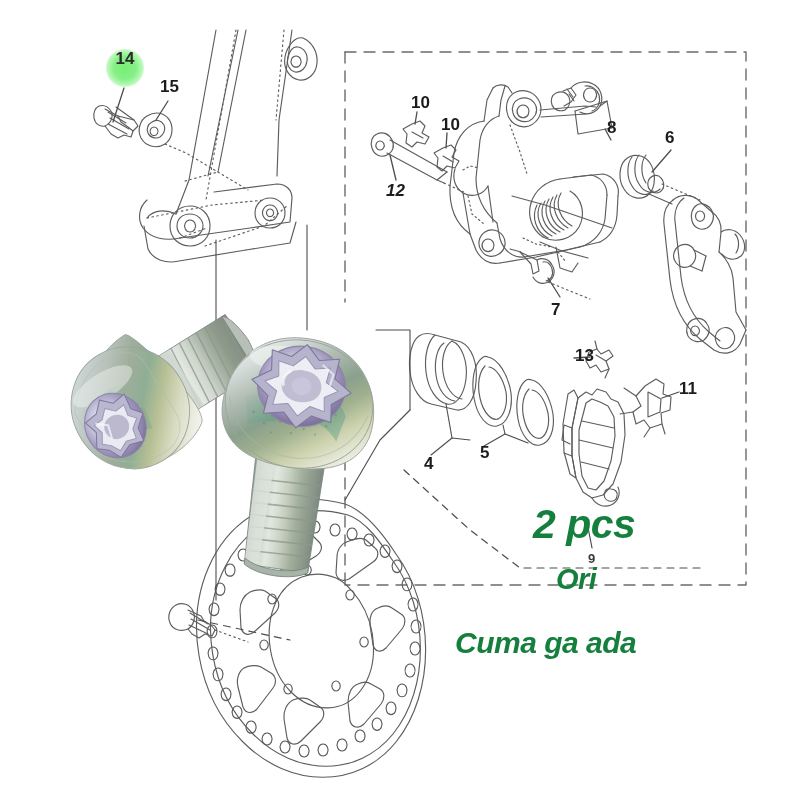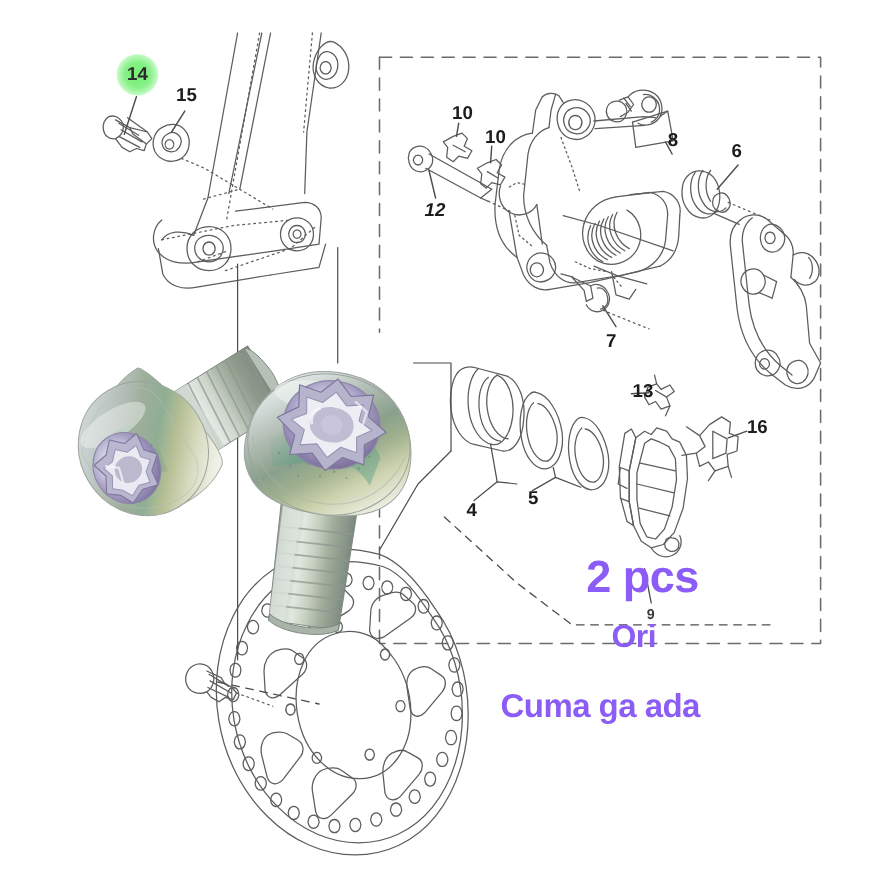--- a/index.html
+++ b/index.html
@@ -2,29 +2,29 @@
 <html><head>
 <meta charset="utf-8">
 <title>Brake Disc Bolt Parts Diagram</title>
 <style>
   html,body{margin:0;padding:0;background:#ffffff;}
   body{width:800px;height:800px;overflow:hidden;font-family:"Liberation Sans",sans-serif;}
   #stage{position:relative;width:800px;height:800px;background:#fff;}
   #stage svg.layer{position:absolute;left:0;top:0;width:800px;height:800px;}
 
   .ovl{position:absolute;font-family:"Liberation Sans",sans-serif;font-weight:bold;
-       color:#8b5cf6;white-space:nowrap;line-height:1;letter-spacing:-0.5px;}
+       color:#15803d;white-space:nowrap;line-height:1;letter-spacing:-0.5px;font-style:italic;}
   .ovl-2pcs{left:533px;top:504px;font-size:41px;}
   .ovl-ori{left:556px;top:565px;font-size:29px;}
   .ovl-cuma{left:455px;top:628px;font-size:30px;}
   .ovl-kemasan{left:502px;top:686px;font-size:41px;}
 
   .badge14{position:absolute;left:106px;top:49px;width:38px;height:38px;border-radius:50%;
     background:radial-gradient(circle at 50% 50%, #76ef76 0%, #86f086 42%, rgba(150,245,150,.72) 62%, rgba(200,250,200,.30) 80%, rgba(255,255,255,0) 100%);
-    display:flex;align-items:center;justify-content:center;}
+    display:flex;justify-content:center;}
   .badge14 span{font-family:"Liberation Sans",sans-serif;font-size:17px;font-weight:bold;color:#2b2b2b;}
 
   .plabel{position:absolute;font-family:"Liberation Sans",sans-serif;font-weight:bold;
           color:#1c1c1c;font-size:17px;line-height:1;}
   .plabel.sm{font-size:13px;color:#3a3a3a;}
 </style>
 </head>
 <body>
 
 <div id="stage">
@@ -510,20 +510,20 @@
   <div class="plabel" style="left:160px;top:78px;">15</div>
   <div class="plabel" style="left:411px;top:94px;">10</div>
   <div class="plabel" style="left:441px;top:116px;">10</div>
   <div class="plabel" style="left:386px;top:182px;font-style:italic;">12</div>
   <div class="plabel" style="left:607px;top:119px;">8</div>
   <div class="plabel" style="left:665px;top:129px;">6</div>
   <div class="plabel" style="left:551px;top:301px;">7</div>
   <div class="plabel" style="left:424px;top:455px;">4</div>
   <div class="plabel" style="left:480px;top:444px;">5</div>
   <div class="plabel" style="left:551px;top:347px;margin-left:24px;">13</div>
-  <div class="plabel" style="left:679px;top:380px;">16</div>
+  <div class="plabel" style="left:679px;top:380px;">11</div>
   <div class="plabel sm" style="left:588px;top:552px;">9</div>
 
   <div class="ovl ovl-2pcs">2 pcs</div>
   <div class="ovl ovl-ori">Ori</div>
   <div class="ovl ovl-cuma">Cuma ga ada</div>
 
 </div>
 
 </body></html>

